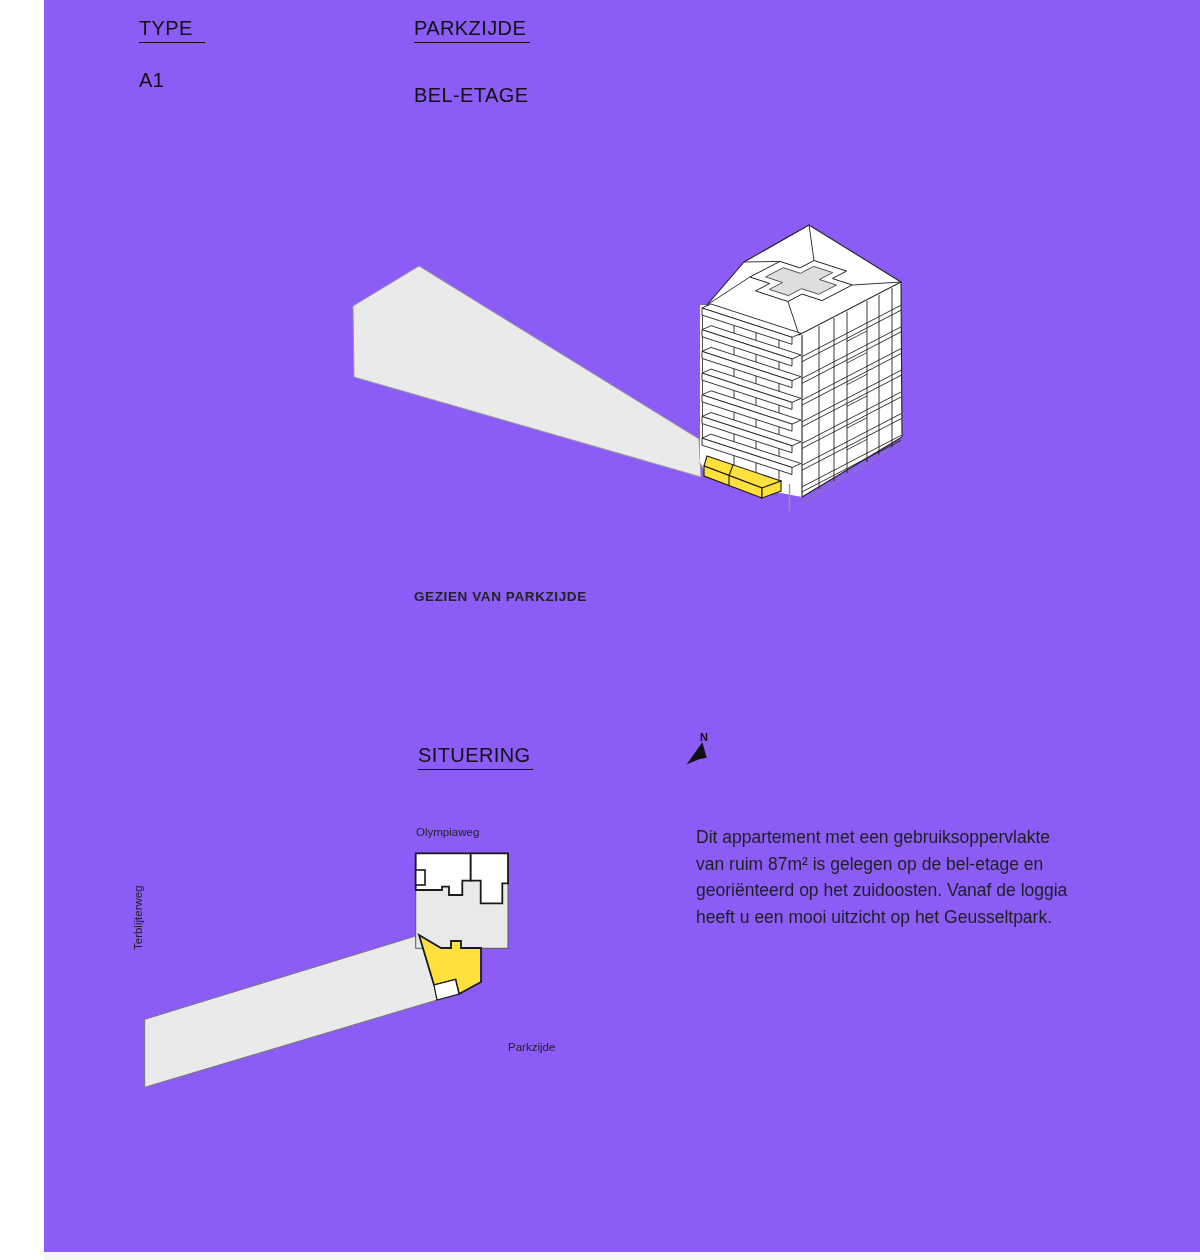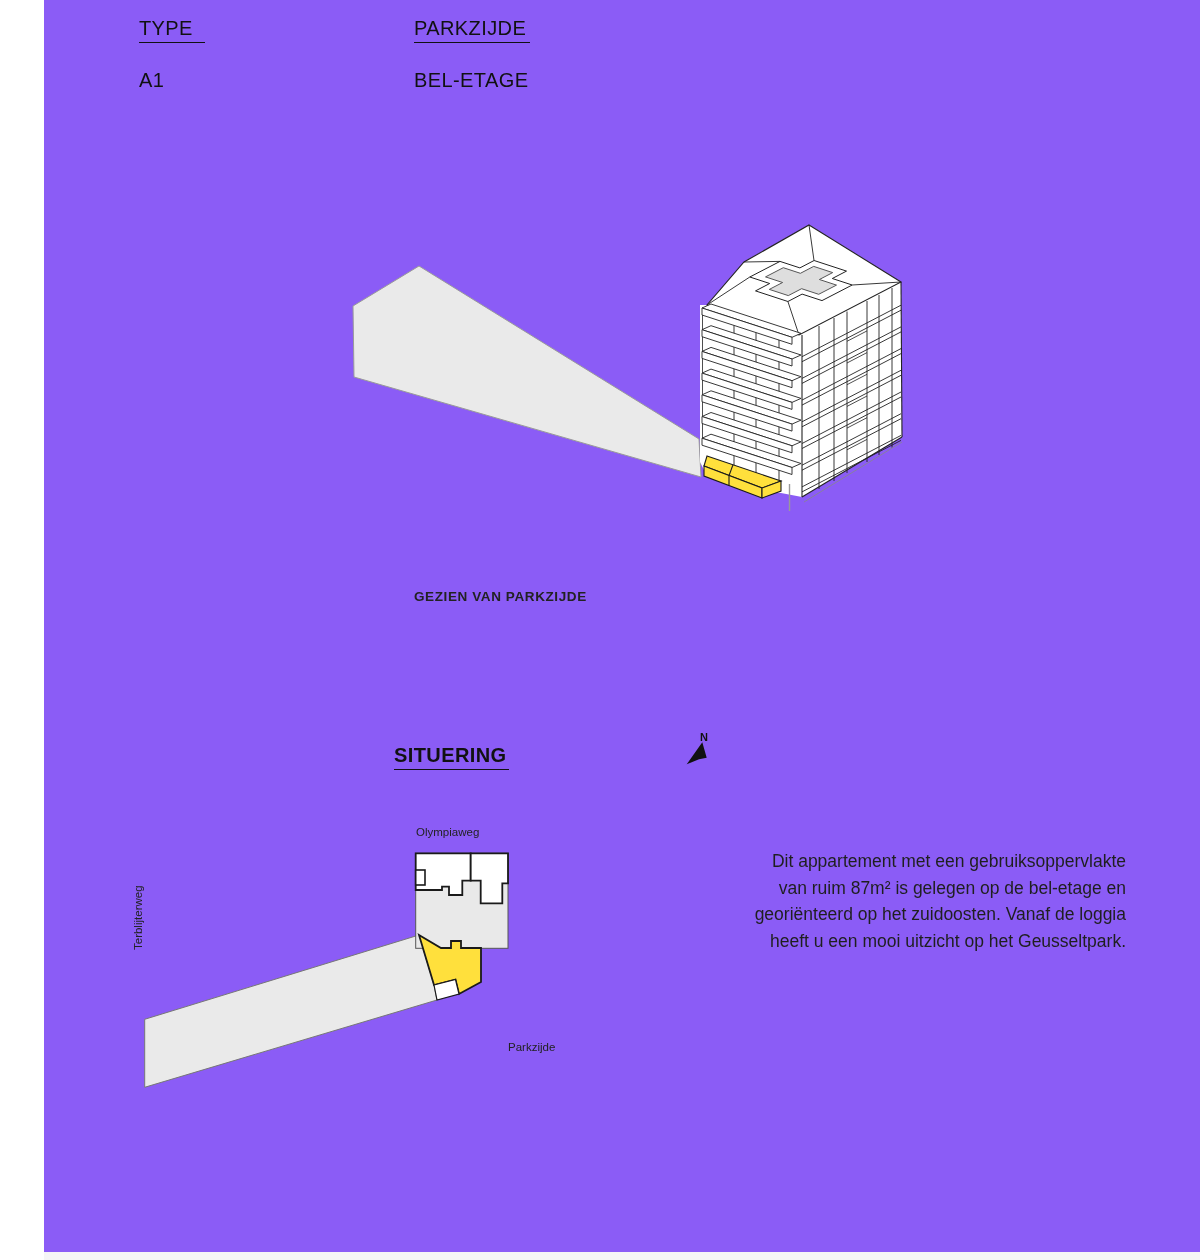--- a/index.html
+++ b/index.html
@@ -17,21 +17,21 @@
   .footstrip{position:absolute;left:0;bottom:0;width:1200px;height:8px;background:#f5f5f6;}
 </style>
 </head>
 <body>
 
 <div id="page">
 
   <div class="abs h1" style="left:95px;top:17px;"><span class="h-underline" style="padding-right:12px;">TYPE</span></div>
   <div class="abs h1" style="left:95px;top:69px;">A1</div>
   <div class="abs h1" style="left:370px;top:17px;"><span class="h-underline" style="padding-right:4px;">PARKZIJDE</span></div>
-  <div class="abs h1" style="left:370px;top:69px;">BEL-ETAGE</div>
+  <div class="abs h1" style="left:370px;top:84px;">BEL-ETAGE</div>
 
   <svg id="axon-svg" class="abs" style="left:280px;top:210px;" width="600" height="310" viewBox="280 210 600 310">
 
     <polygon points="375,266 655,439 657,477 310,377 309,306" fill="#eaeaea" stroke="#9a9a9a" stroke-width="1"></polygon>
 
     <polygon points="765,225 857,282 858,437 758,497 737,493 718,491 660,470 656,462 656,305 663,305 700,262" fill="#ffffff" stroke="none"></polygon>
 
     <polygon points="765,225 857,282 755,335 663,305 700,262" fill="#ffffff" stroke="#222" stroke-width="1.1"></polygon>
 
     <path d="M808.2,285 L788.3,278.5 L802.5,271.1 L770.1,260.5 L755.9,267.9 L736,261.4 L705.8,277 L725.7,283.5 L711.5,290.9 L743.9,301.5 L758.1,294.1 L778,300.6 Z" fill="#ffffff" stroke="#222" stroke-width="1"></path>
@@ -112,21 +112,21 @@
       <line x1="857" y1="282" x2="858" y2="437"></line>
       <line x1="758" y1="497" x2="858" y2="437"></line>
       <line x1="758" y1="335" x2="758" y2="497"></line>
     </g>
     <line x1="760" y1="502" x2="858" y2="442" stroke="#888" stroke-width="0.8"></line>
     <line x1="745.5" y1="484" x2="745.5" y2="511" stroke="#999" stroke-width="1.4"></line>
   </svg>
 
   <div class="abs caption" style="left:370px;top:589px;">GEZIEN VAN PARKZIJDE</div>
 
-  <div class="abs h1" style="left:350px;top:744px;font-weight:bold;"><span class="h-underline" style="padding-right:2px;">SITUERING</span></div>
+  <div class="abs h1" style="left:374px;top:744px;"><span class="h-underline" style="padding-right:2px;">SITUERING</span></div>
 
   <svg class="abs" style="left:636px;top:724px;" width="40" height="50" viewBox="636 724 40 50">
     <text x="660" y="741" text-anchor="middle" font-size="11" font-weight="bold" fill="#111">N</text>
     <polygon points="658.3,742.3 642.7,764.3 655,759.3 662.7,757.7" fill="#111"></polygon>
   </svg>
 
   <svg class="abs" style="left:60px;top:810px;" width="520" height="300" viewBox="60 810 520 300">
 
     <polygon points="100.7,1019.3 375,935 390,985 393,1000 100.7,1087.3" fill="#eaeaea" stroke="#777" stroke-width="1"></polygon>
 
@@ -137,21 +137,21 @@
     <rect x="371.7" y="870" width="9.3" height="15" fill="#ffffff" stroke="#1a1a1a" stroke-width="1.6"></rect>
 
     <path id="siteplan-highlight" d="M375,935 L397,948 L407,948 L407,941 L417,941 L417,948 L437,948 L437,982 L415,994 L411.5,979.5 L390,985 Z" stroke="#1a1a1a" stroke-width="1.8" fill="#ffe03c"></path>
     <path d="M390,985 L411.5,979.5 L415,994 L393,1000 Z" fill="#ffffff" stroke="#1a1a1a" stroke-width="1.2"></path>
 
     <text x="372" y="836" font-size="11.5" fill="#222">Olympiaweg</text>
     <text transform="translate(98,950) rotate(-90)" font-size="11.5" fill="#222">Terblijterweg</text>
     <text x="464" y="1051" font-size="11.5" fill="#222">Parkzijde</text>
   </svg>
 
-  <div class="abs" style="left:652px;top:848px;width:430px;text-align:right;">
+  <div class="abs" style="left:652px;top:824px;width:430px;">
     <div class="bodytext">Dit appartement met een gebruiksoppervlakte
 van ruim 87m² is gelegen op de bel-etage en
 georiënteerd op het zuidoosten. Vanaf de loggia
 heeft u een mooi uitzicht op het Geusseltpark.</div>
   </div>
 
   <div class="footstrip"></div>
 </div>
 
 </body></html>

